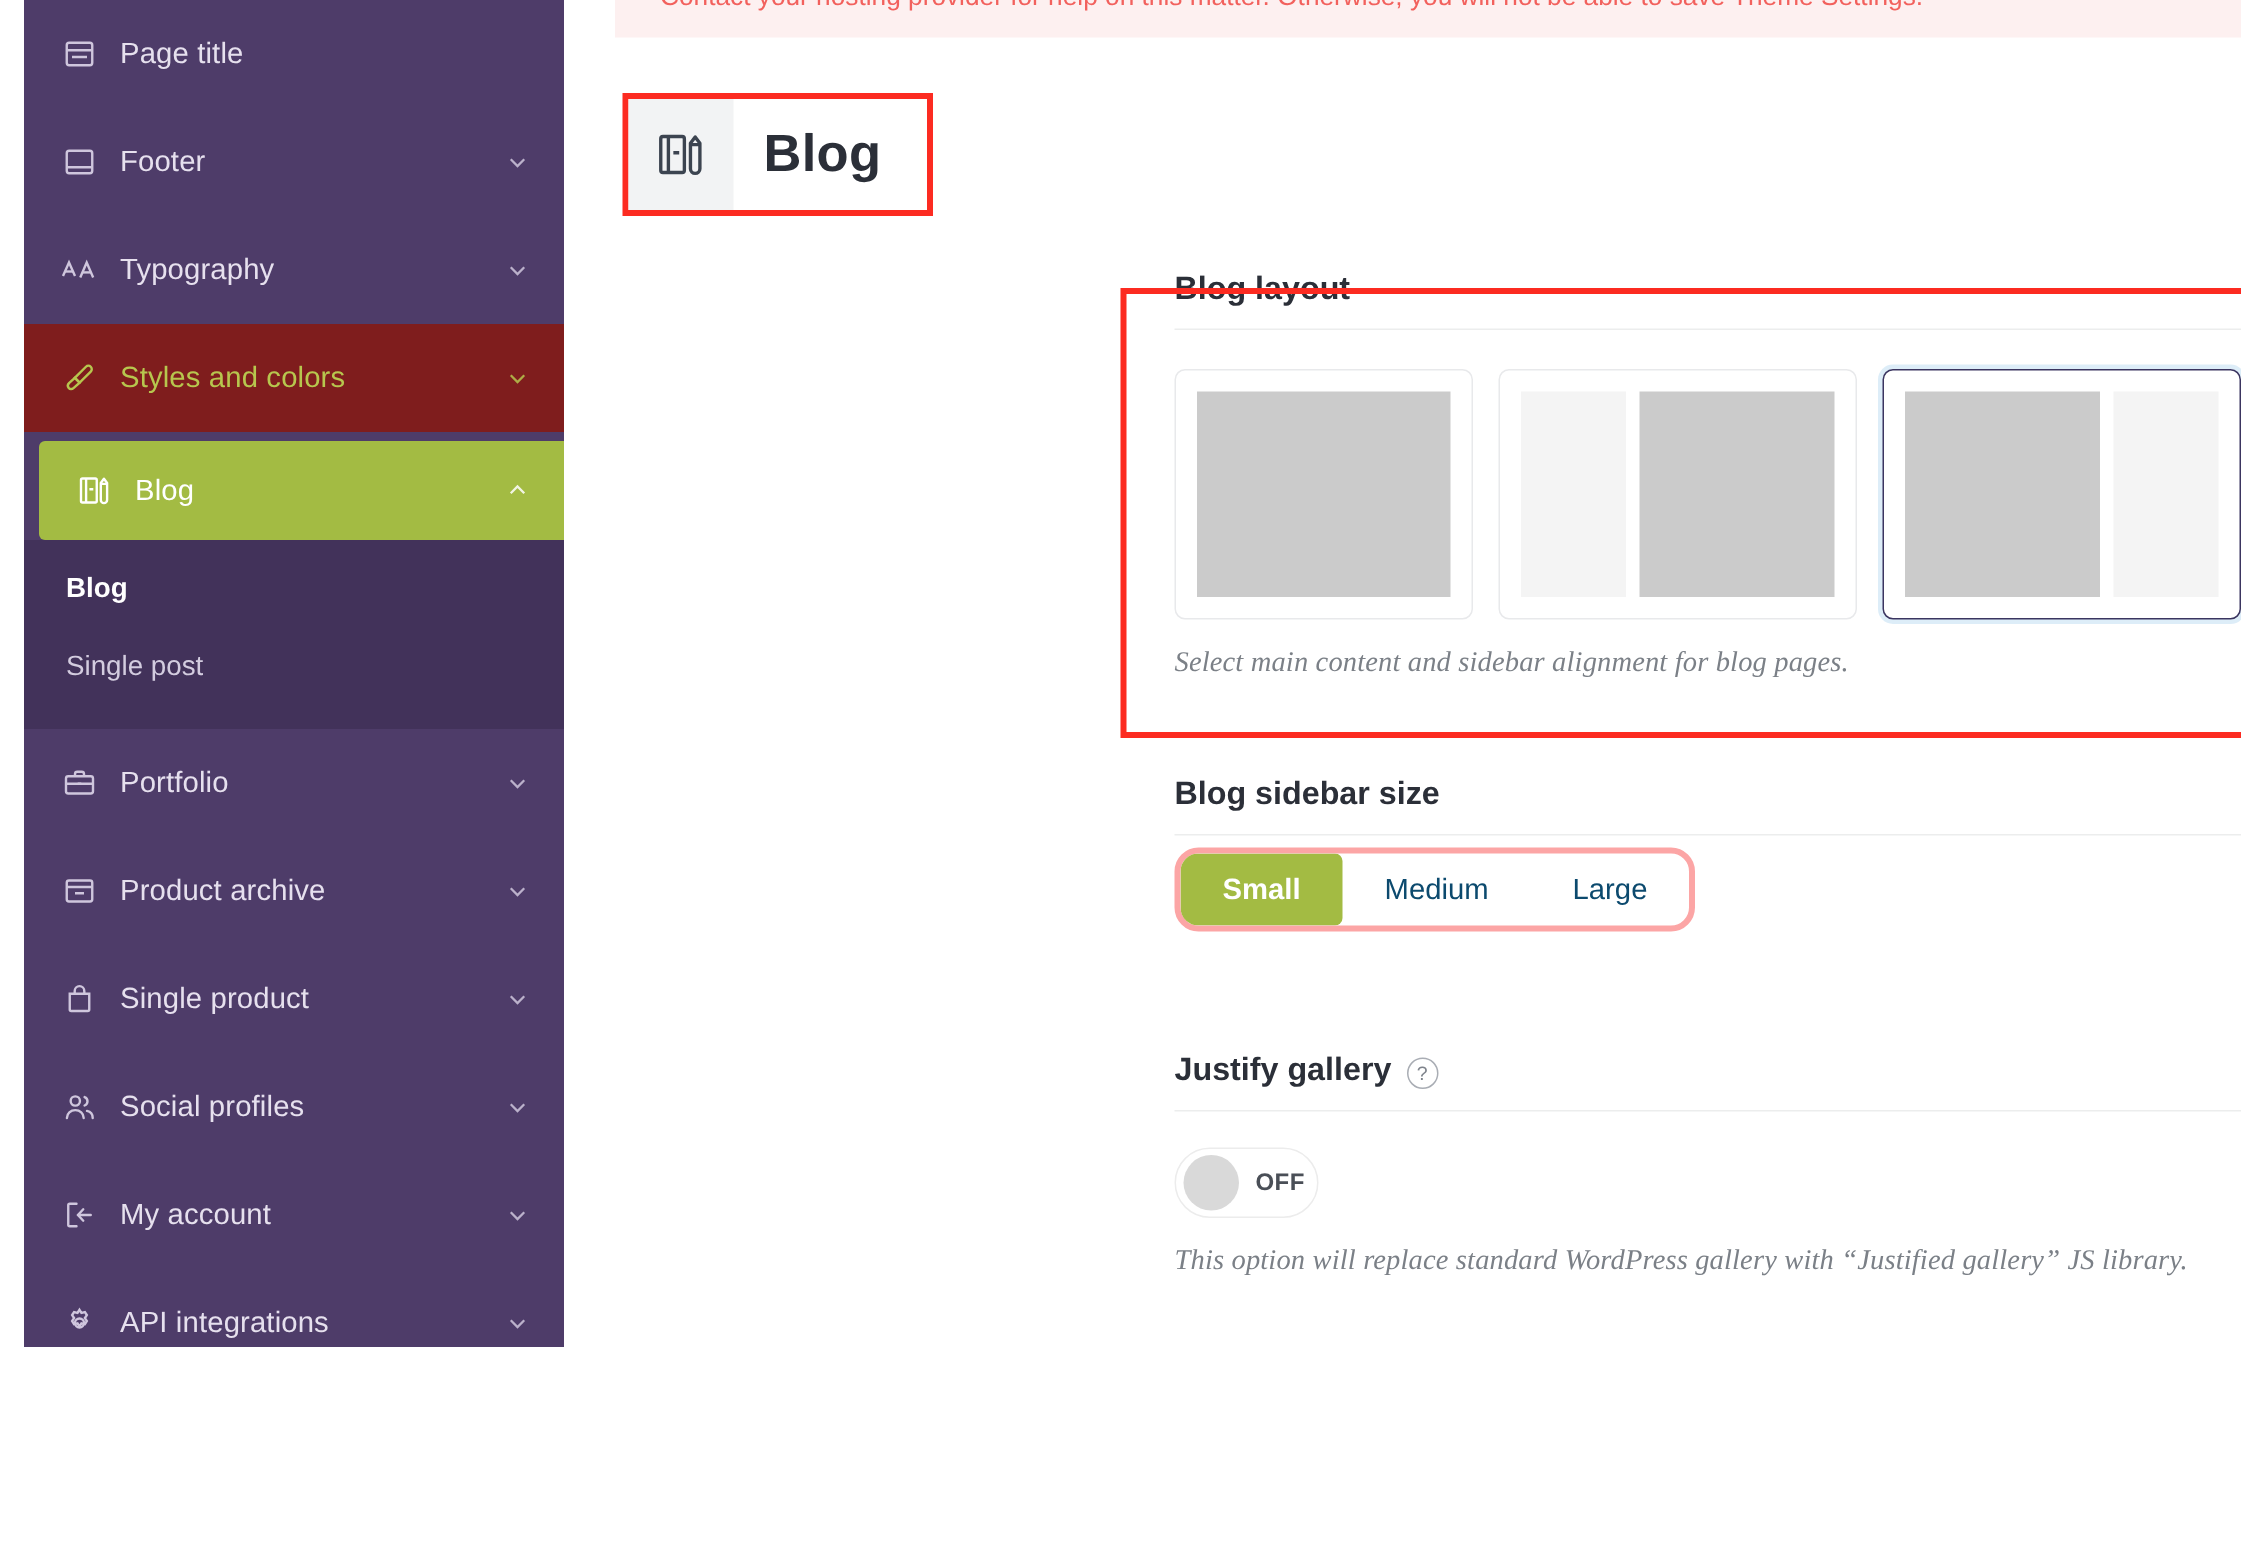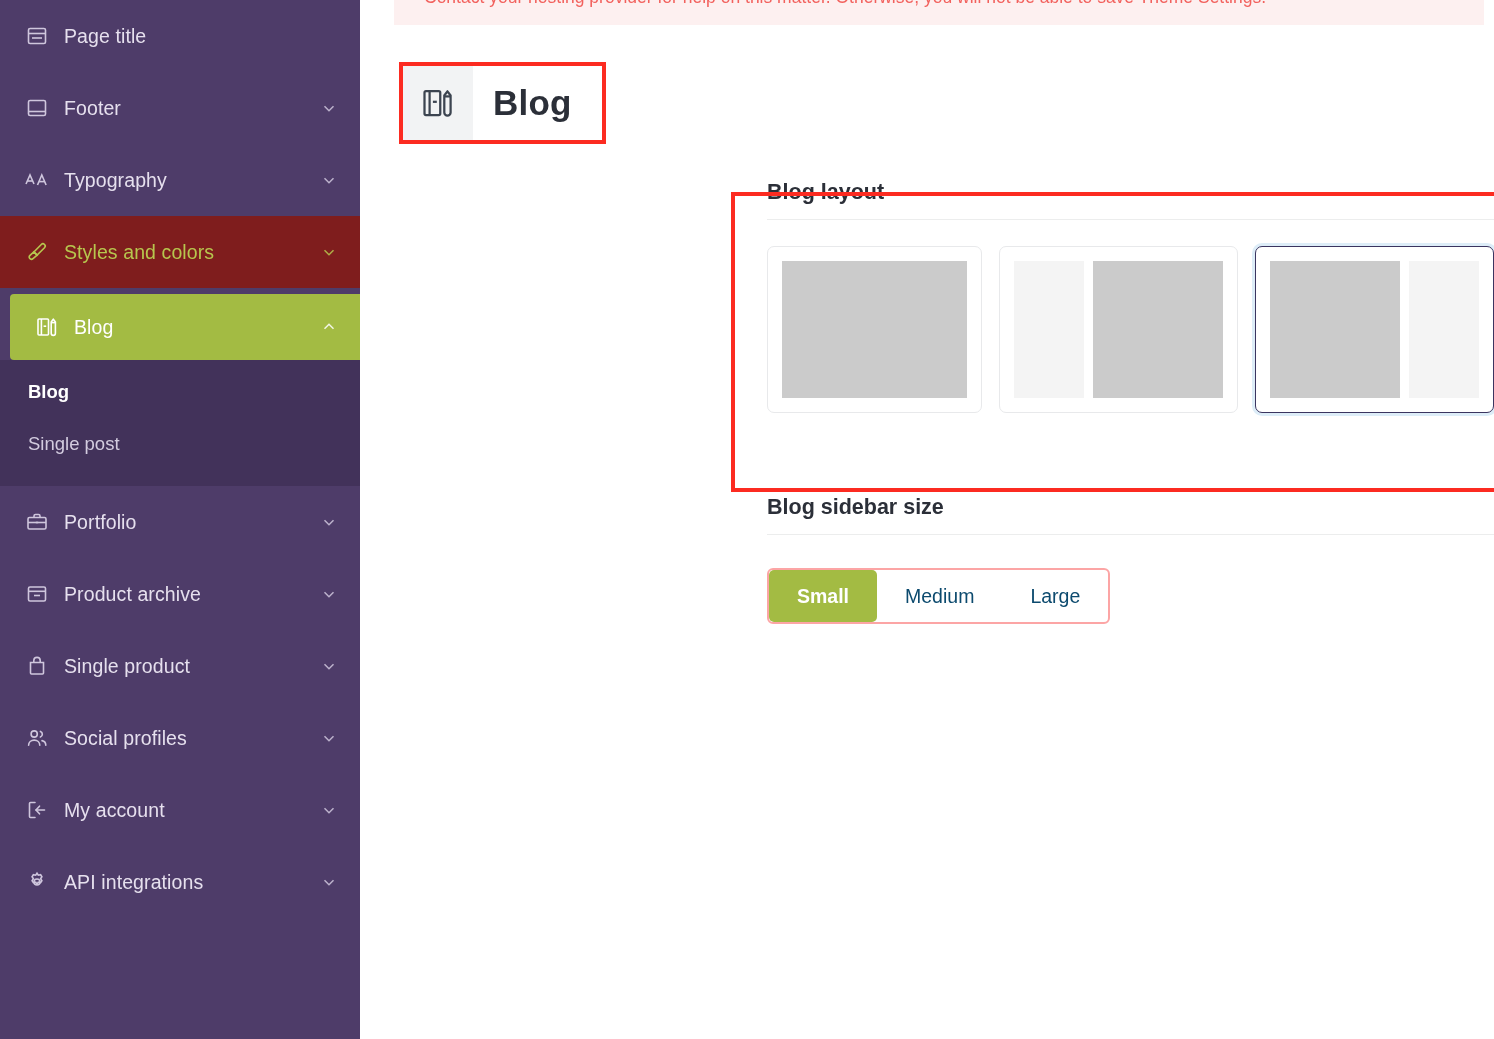--- a/index.html
+++ b/index.html
@@ -5,22 +5,22 @@
   * { box-sizing: border-box; margin: 0; padding: 0; }
   html, body {
     width: 1494px; height: 1039px;
     font-family: "Liberation Sans", sans-serif;
     background: #ffffff; overflow: hidden;
   }
   .app { display: flex; width: 1494px; height: 1039px; position: relative; }
 
   
   .sidebar {
-    width: 360px; min-width: 360px; height: 1039px;
-    background: #4e3c69; position: relative; overflow: hidden;
+    width: 360px; min-width: 360px; height: 898px;
+    background: #4e3c69; position: relative; overflow: hidden; margin-left: 16px;
   }
   .nav-item {
     height: 72px; display: flex; align-items: center;
     padding: 0 22px 0 24px; color: #e3dcec; cursor: pointer;
     position: relative;
   }
   .nav-item .ico {
     width: 26px; height: 26px; margin-right: 14px;
     display: flex; align-items: center; justify-content: center;
     flex: 0 0 26px;
@@ -116,22 +116,22 @@
     box-shadow: 0 0 0 3px rgba(209,231,245,.75);
   }
   .blk-dark { background: #cbcbcb; }
   .blk-light { background: #f4f4f4; }
   .card .full { flex: 1 1 auto; }
   .card .wide { flex: 0 0 130px; }
   .card .narrow { flex: 0 0 70px; }
 
   
   .segmented {
-    display: inline-flex; border: 2px solid #fca5a5; border-radius: 6px;
-    overflow: hidden; margin: 33px 0 16px 0; background: #fff; height: 56px;
+    display: inline-flex; border: 4px solid #fca5a5; border-radius: 16px;
+    overflow: hidden; margin: 8px 0 16px 0; background: #fff; height: 56px;
   }
   .seg {
     padding: 0 28px; display: flex; align-items: center; justify-content: center;
     font-size: 19.5px; color: #0c4a6e; cursor: pointer; min-width: 88px;
   }
   .seg.on { background: #a3bb43; color: #ffffff; font-weight: bold; border-radius: 5px; }
 
   
   .toggle {
     width: 96px; height: 47px; border-radius: 24px; border: 1px solid #ececec;
@@ -357,36 +357,51 @@
           <div class="card">
             <div class="narrow blk-light"></div>
             <div class="wide blk-dark"></div>
           </div>
           <div class="card selected">
             <div class="wide blk-dark"></div>
             <div class="narrow blk-light"></div>
           </div>
         </div>
 
+        <div class="hint">Select main content and sidebar alignment for blog pages.</div>
       </div>
 
       <div class="spacer-38"></div>
 
       <div class="section" style="padding-top:26px;">
         <div class="sec-title">
           <span>Blog sidebar size</span>
         </div>
         <div class="divider"></div>
 
         <div class="segmented">
           <div class="seg on">Small</div>
           <div class="seg">Medium</div>
           <div class="seg">Large</div>
         </div>
 
       </div>
 
       <div class="spacer-38"></div>
 
+      <div class="section" style="padding-top:26px;">
+        <div class="sec-title">
+          <span>Justify gallery</span>
+          <span class="help-dot">?</span>
+        </div>
+        <div class="divider"></div>
+
+        <div class="toggle">
+          <span class="knob"></span>
+          <span class="state">OFF</span>
+        </div>
+
+        <div class="hint">This option will replace standard WordPress gallery with “Justified gallery” JS library.</div>
+      </div>
 
     </div>
   </main>
 </div>
 
 </body></html>

